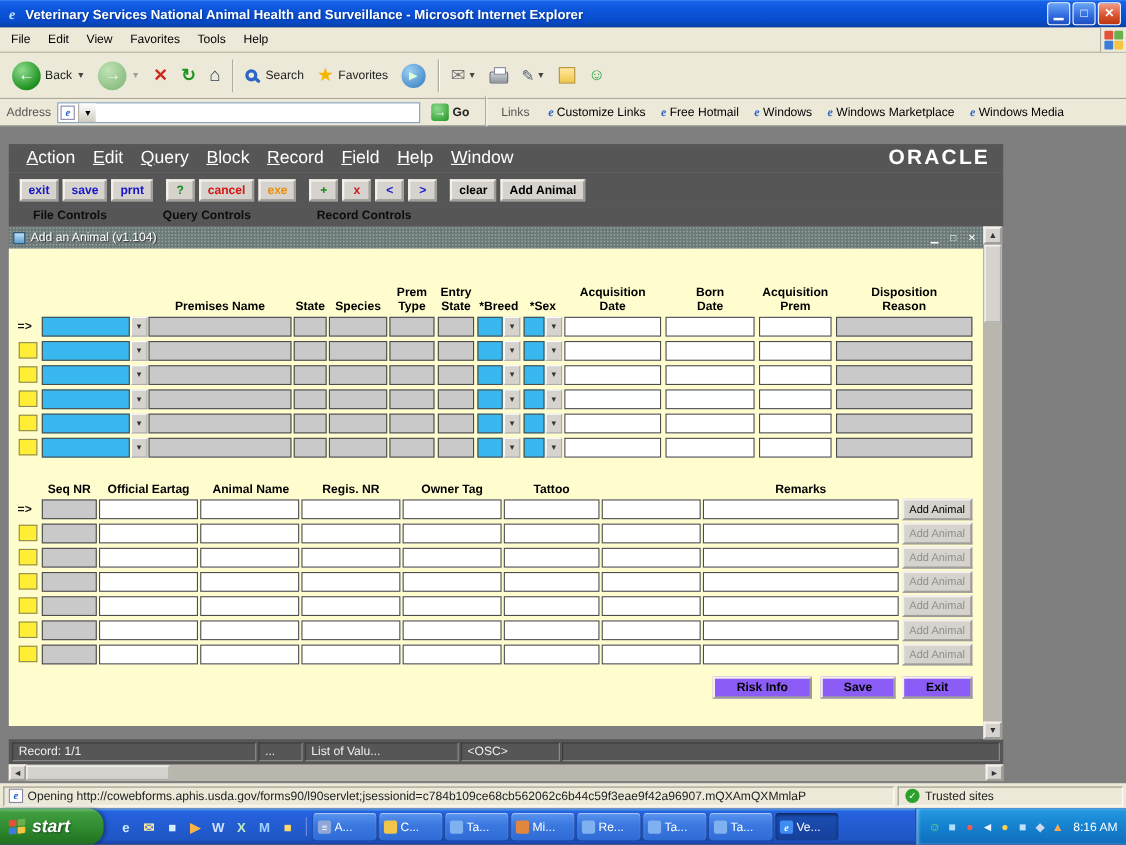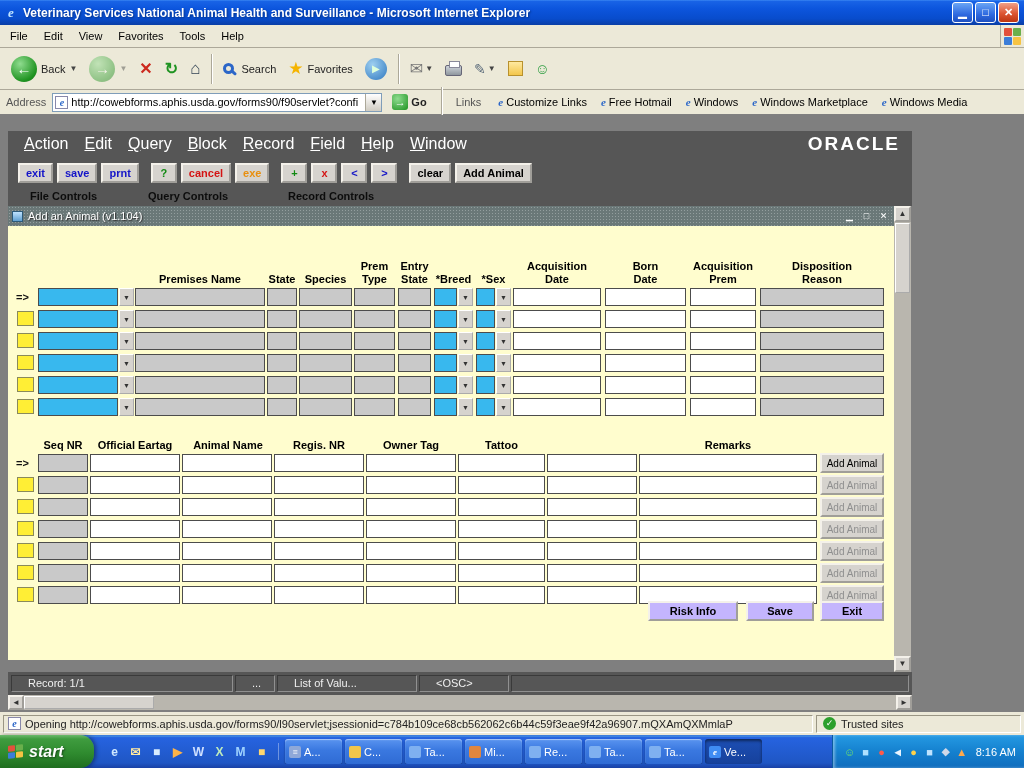--- a/index.html
+++ b/index.html
@@ -90,26 +90,26 @@
 .g-head{position:absolute;font:bold 11px "Liberation Sans",sans-serif;color:#000;text-align:center;white-space:pre-line;display:flex;align-items:flex-end;justify-content:center;line-height:13px;pointer-events:none;}
 .cell{position:absolute;height:18px;border:1px solid #4c4c4c;}
 .f-cyan{background:#38b8ee;}
 .f-gray{background:#c9c9c9;}
 .f-white{background:#fff;}
 .lov{position:absolute;width:15px;height:18px;background:#d6d3ce;border:1px outset #fff;font-size:7px;text-align:center;line-height:18px;color:#333;}
 .rec-ind{position:absolute;font:bold 11px "Liberation Sans",sans-serif;color:#111;}
 .row-mark{position:absolute;width:17px;height:15px;background:#ffee35;border:1px solid #8a8a5a;}
 .row-btn{position:absolute;width:64px;height:20px;background:#d6d3ce;border:2px outset #f4f1ea;font:10px "Liberation Sans",sans-serif;color:#000;}
 .row-btn.off{color:#8f8f8f;}
-.foot-btn{position:absolute;top:375px;height:20px;background:#c4b5fd;border:2px outset #f4f1ea;font:bold 11px "Liberation Sans",sans-serif;color:#000;}
+.foot-btn{position:absolute;top:389px;height:20px;background:#8b5cf6;border:2px outset #f4f1ea;font:bold 11px "Liberation Sans",sans-serif;color:#000;}
 
 
 .o-gap{position:absolute;left:0;top:529px;width:886px;height:12px;background:#7f7f7f;}
 .o-status{position:absolute;left:0;top:541px;width:904px;height:23px;background:#565656;display:flex;align-items:center;padding:0 3px;gap:2px;}
-.o-seg{height:17px;border:1px solid;border-color:#3a3a3a #909090 #909090 #3a3a3a;color:#efefef;font-size:11px;padding:1px 16px;white-space:nowrap;overflow:hidden;flex:none;}
+.o-seg{height:17px;border:1px solid;border-color:#3a3a3a #909090 #909090 #3a3a3a;color:#efefef;font-size:11px;padding:1px 5px;white-space:nowrap;overflow:hidden;flex:none;}
 .o-seg.fill{flex:1;}
 .o-vscroll{position:absolute;left:886px;top:75px;width:17px;height:466px;background:#b9b6ae;}
 .sc-btn{position:absolute;left:0;width:17px;height:16px;background:#d6d3ce;border:2px outset #f4f1ea;font-size:8px;line-height:12px;text-align:center;color:#333;}
 .sc-thumb{position:absolute;left:1px;top:17px;width:15px;height:70px;background:#d6d3ce;border:1px outset #fff;}
 .o-hscroll{position:absolute;left:0;top:564px;width:904px;height:15px;background:#b9b6ae;}
 .hsc-btn{position:absolute;top:0;width:16px;height:15px;background:#d6d3ce;border:2px outset #f4f1ea;font-size:8px;line-height:11px;text-align:center;color:#333;}
 .hsc-thumb{position:absolute;left:16px;top:1px;width:130px;height:13px;background:#d6d3ce;border:1px outset #fff;}
 
 
 .statusbar{position:absolute;left:0;top:712px;width:1024px;height:23px;background:#ece9d8;display:flex;align-items:center;padding:2px 3px;gap:3px;}
@@ -219,21 +219,20 @@
       </span>
     <span class="tb-ico">
         <span class="msn-ppl">☺</span>
       </span>
   </div>
 
   <div class="addressbar">
     <span class="addr-label">Address</span>
     <span class="addr-box">
       <span class="page-ico">e</span>
-      <input readonly="" value="http://cowebforms.aphis.usda.gov/forms90/f90servlet?confi" style="">
       <span class="addr-dd">▼</span>
     </span>
     <span class="go-btn">
       <span class="go-ico">→</span>
       <span>Go</span>
     </span>
     <span class="tb-sep"></span>
     <span class="links-label">Links</span>
     <span id="links-bar">
         <span class="link-item">

